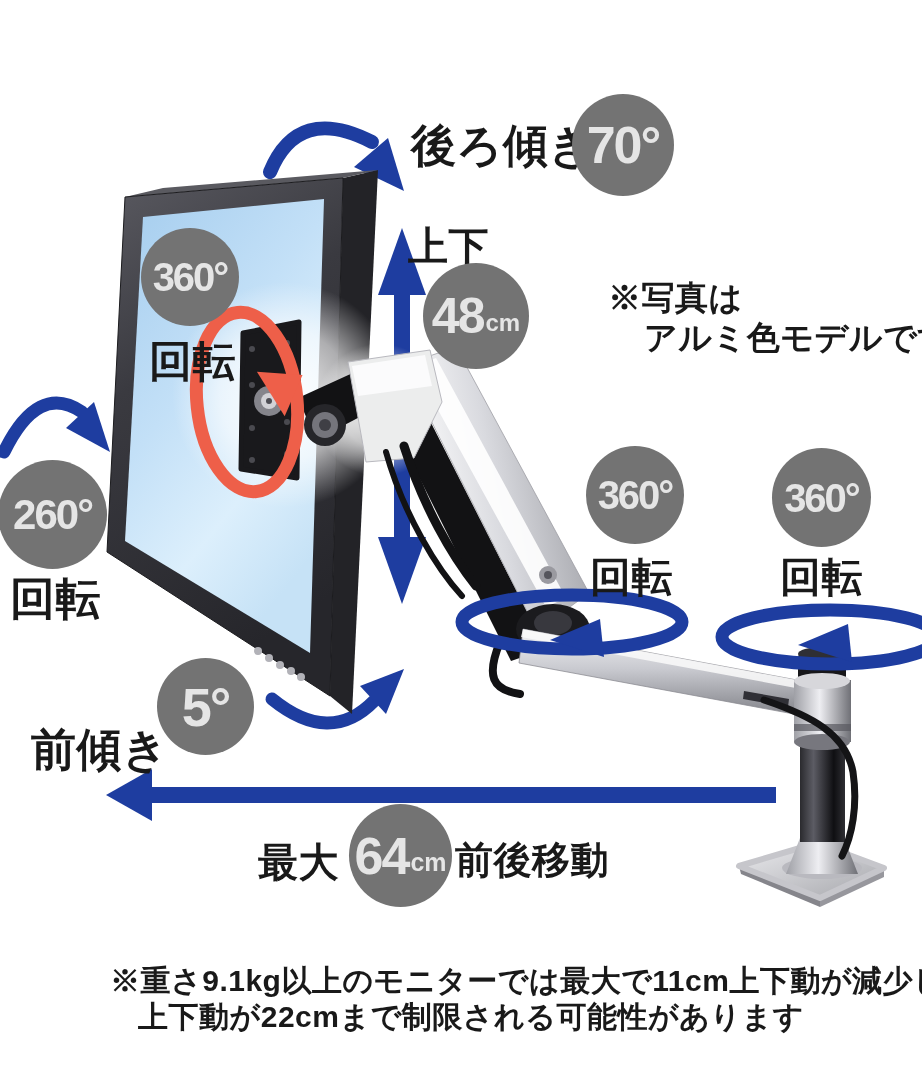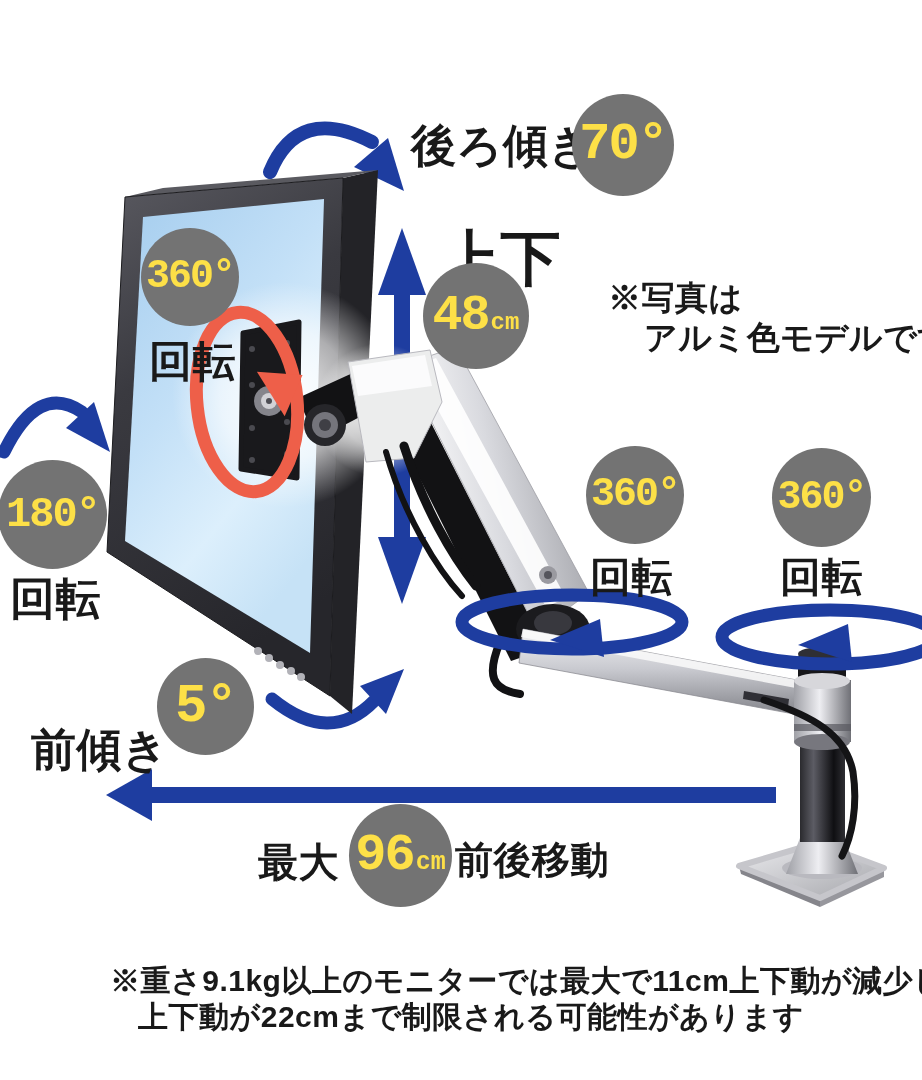--- a/index.html
+++ b/index.html
@@ -17,22 +17,22 @@
   .blue-fill{fill:var(--arrow-blue);}
   .blue-stroke{stroke:var(--arrow-blue);fill:none;}
   .red-stroke{stroke:var(--accent-red);fill:none;}
   .red-fill{fill:var(--accent-red);}
   .jp{
     position:absolute;color:var(--text-dark);font-weight:800;white-space:nowrap;
     font-family:"Liberation Sans",sans-serif;z-index:5;letter-spacing:0.5px;
   }
   .badge{
     position:absolute;border-radius:50%;background:var(--badge-gray);
-    color:#fde047;display:flex;align-items:center;justify-content:center;
-    font-family:Liberation Mono, monospace;font-weight:700;
+    color:#e5e5e5;display:flex;align-items:center;justify-content:center;
+    font-family:Liberation Sans, sans-serif;font-weight:700;
     z-index:5;letter-spacing:-2px;line-height:1;
   }
   .badge .unit{font-size:0.48em;margin-top:0.55em;margin-left:2px;letter-spacing:0;}
   .note{line-height:40px;}
   .note .indent{padding-left:36px;}
   .footnote{line-height:36px;}
 </style>
 </head>
 <body>
 
@@ -206,59 +206,59 @@
       <ellipse class="blue-stroke" cx="830" cy="637" rx="108" ry="27" stroke-width="13"></ellipse>
       <polygon class="blue-fill" points="798,645 848,624 852,662"></polygon>
     </g>
   </svg>
 
   <div class="jp" style="left:411px;top:116px;font-size:45px;">後ろ傾き</div>
   <div class="badge" style="left:572px;top:94px;width:102px;height:102px;font-size:52px;">
     <span>70°</span>
   </div>
 
-  <div class="jp" style="left:440px;top:219px;font-size:60px;">上下</div>
+  <div class="jp" style="left:408px;top:219px;font-size:40px;">上下</div>
   <div class="badge" style="left:423px;top:263px;width:106px;height:106px;font-size:50px;">
     <span>48</span>
       <span class="unit">cm</span>
   </div>
 
   <div class="jp note" style="left:608px;top:278px;font-size:33px;font-weight:700;">
     <div>※写真は</div>
     <div class="indent">アルミ色モデルです</div>
   </div>
 
   <div class="badge" style="left:141px;top:228px;width:98px;height:98px;font-size:40px;">
     <span>360°</span>
   </div>
   <div class="jp" style="left:149px;top:333px;font-size:43px;">回転</div>
 
   <div class="badge" style="left:-2px;top:460px;width:109px;height:109px;font-size:42px;">
-    <span>180°</span>
+    <span>260°</span>
   </div>
   <div class="jp" style="left:10px;top:569px;font-size:45px;">回転</div>
 
   <div class="badge" style="left:586px;top:446px;width:98px;height:98px;font-size:40px;">
     <span>360°</span>
   </div>
   <div class="jp" style="left:590px;top:550px;font-size:41px;">回転</div>
 
   <div class="badge" style="left:772px;top:448px;width:99px;height:99px;font-size:40px;">
     <span>360°</span>
   </div>
   <div class="jp" style="left:780px;top:550px;font-size:41px;">回転</div>
 
   <div class="jp" style="left:31px;top:720px;font-size:45px;">前傾き</div>
   <div class="badge" style="left:157px;top:658px;width:97px;height:97px;font-size:54px;">
     <span>5°</span>
   </div>
 
   <div class="jp" style="left:258px;top:835px;font-size:40px;">最大</div>
   <div class="badge" style="left:349px;top:804px;width:103px;height:103px;font-size:52px;">
-    <span>96</span>
+    <span>64</span>
       <span class="unit">cm</span>
   </div>
   <div class="jp" style="left:455px;top:835px;font-size:38px;">前後移動</div>
 
   <div class="jp footnote" style="left:110px;top:963px;font-size:30px;font-weight:700;">
     <div>※重さ9.1kg以上のモニターでは最大で11cm上下動が減少し</div>
     <div style="padding-left:28px;">上下動が22cmまで制限される可能性があります</div>
   </div>
 
 </div>

